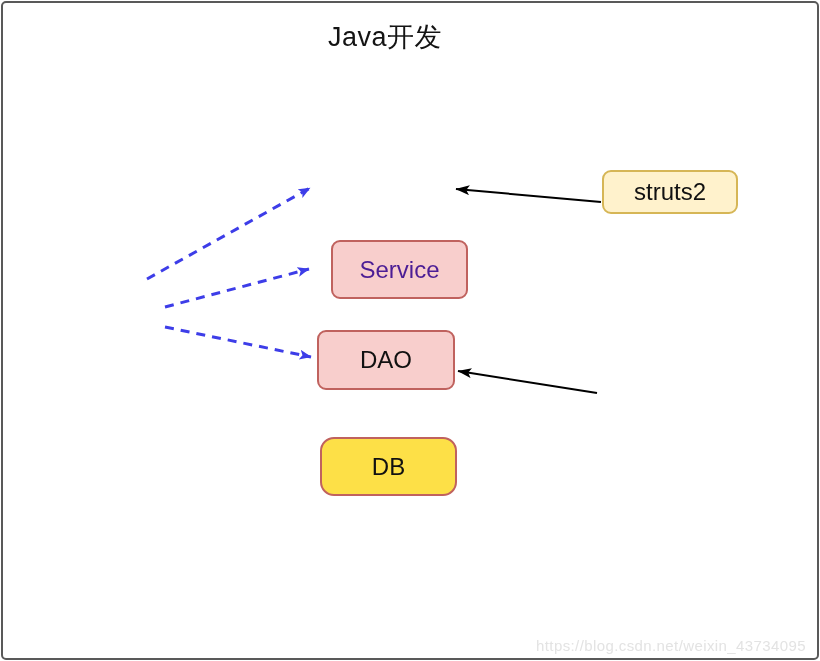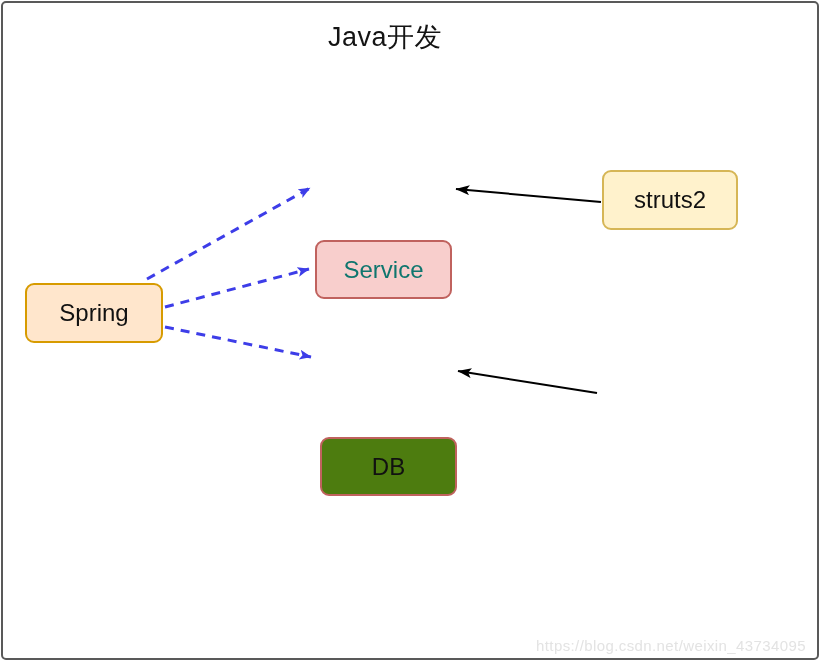--- a/index.html
+++ b/index.html
@@ -43,21 +43,21 @@
     justify-content: center;
     font-size: 24px;
     color: #111111;
     background: #eee;
   }
   .node-spring     { left: 25px;  top: 283px; width: 138px; height: 60px; }
   .node-controller { left: 315px; top: 151px; width: 138px; height: 62px; }
   .node-service    { left: 315px; top: 240px; width: 137px; height: 59px; }
   .node-dao        { left: 317px; top: 330px; width: 138px; height: 60px; }
   .node-db         { left: 320px; top: 437px; width: 137px; height: 59px; }
-  .node-struts2    { left: 602px; top: 170px; width: 136px; height: 60px; }
+  .node-struts2    { left: 602px; top: 170px; width: 136px; height: 44px; }
   .node-mybatis    { left: 598px; top: 374px; width: 139px; height: 60px; }
   svg.edges {
     position: absolute;
     left: 0; top: 0;
     width: 820px; height: 661px;
     pointer-events: none;
   }
   .watermark {
     position: absolute;
     right: 14px; bottom: 7px;
@@ -87,27 +87,27 @@
     </defs>
     <g id="edge-lines">
         <line x1="147" y1="279" x2="310" y2="188" stroke="#3D3DE8" stroke-width="3" stroke-dasharray="9 7" marker-end="url(#arrow-blue)"></line>
         <line x1="165" y1="307" x2="309" y2="269" stroke="#3D3DE8" stroke-width="3" stroke-dasharray="9 7" marker-end="url(#arrow-blue)"></line>
         <line x1="165" y1="327" x2="311" y2="357" stroke="#3D3DE8" stroke-width="3" stroke-dasharray="9 7" marker-end="url(#arrow-blue)"></line>
         <line x1="601" y1="202" x2="456" y2="189" stroke="#000000" stroke-width="2" marker-end="url(#arrow-black)"></line>
         <line x1="597" y1="393" x2="458" y2="371" stroke="#000000" stroke-width="2" marker-end="url(#arrow-black)"></line>
       </g>
   </svg>
 
-  <div class="node node-spring" style="background: rgb(255, 230, 204); border-color: rgb(215, 155, 0); color: rgb(17, 17, 17);">
-    <span>Spring</span>
-  </div>
-  <div class="node node-service" style="background: rgb(248, 206, 204); border-color: rgb(192, 98, 94); color: #0f766e;">
+  <div class="node node-service" style="background: rgb(248, 206, 204); border-color: rgb(192, 98, 94); color: #4c1d95; margin-left: 16px;">
     <span>Service</span>
   </div>
-  <div class="node node-db" style="background: #4d7c0f; border-color: rgb(192, 98, 94); color: rgb(17, 17, 17);">
+  <div class="node node-dao" style="background: rgb(248, 206, 204); border-color: rgb(192, 98, 94); color: rgb(17, 17, 17);">
+    <span>DAO</span>
+  </div>
+  <div class="node node-db" style="background: #fde047; border-color: rgb(192, 98, 94); color: rgb(17, 17, 17); border-radius: 14px;">
     <span>DB</span>
   </div>
   <div class="node node-struts2" style="background: rgb(255, 242, 204); border-color: rgb(214, 182, 86); color: rgb(17, 17, 17);">
     <span>struts2</span>
   </div>
 
   <div class="watermark">https://blog.csdn.net/weixin_43734095</div>
 
 </div>
 

